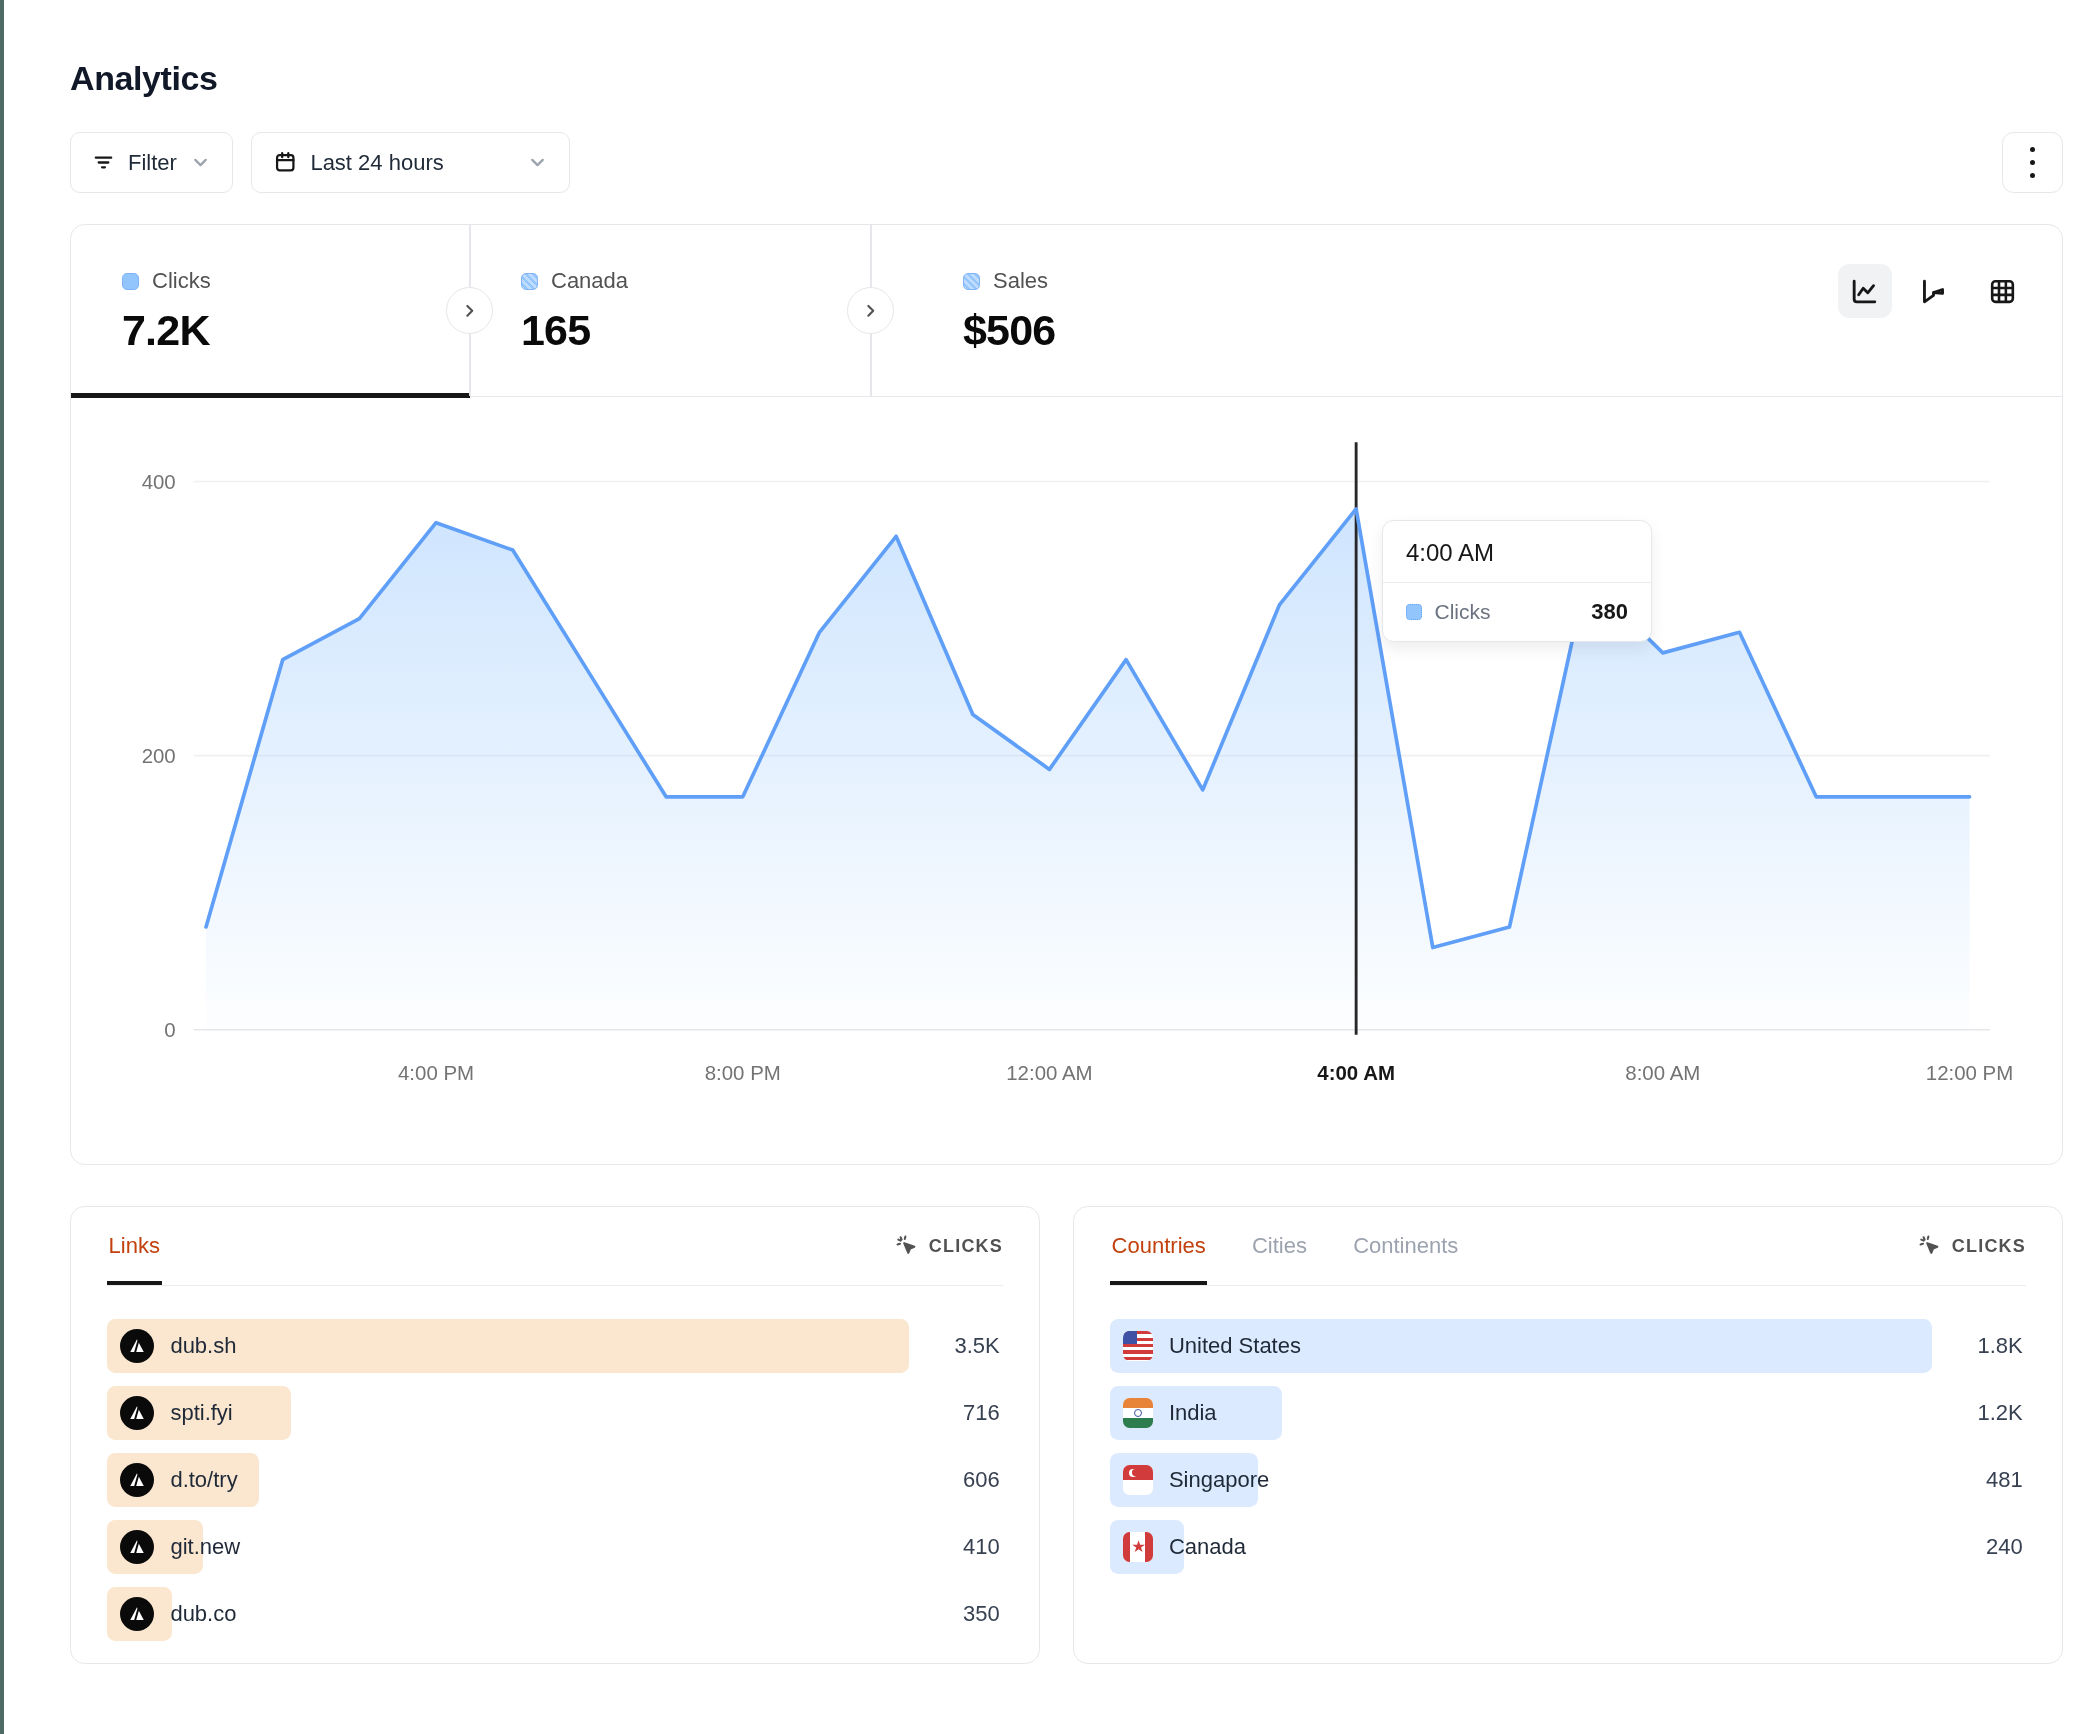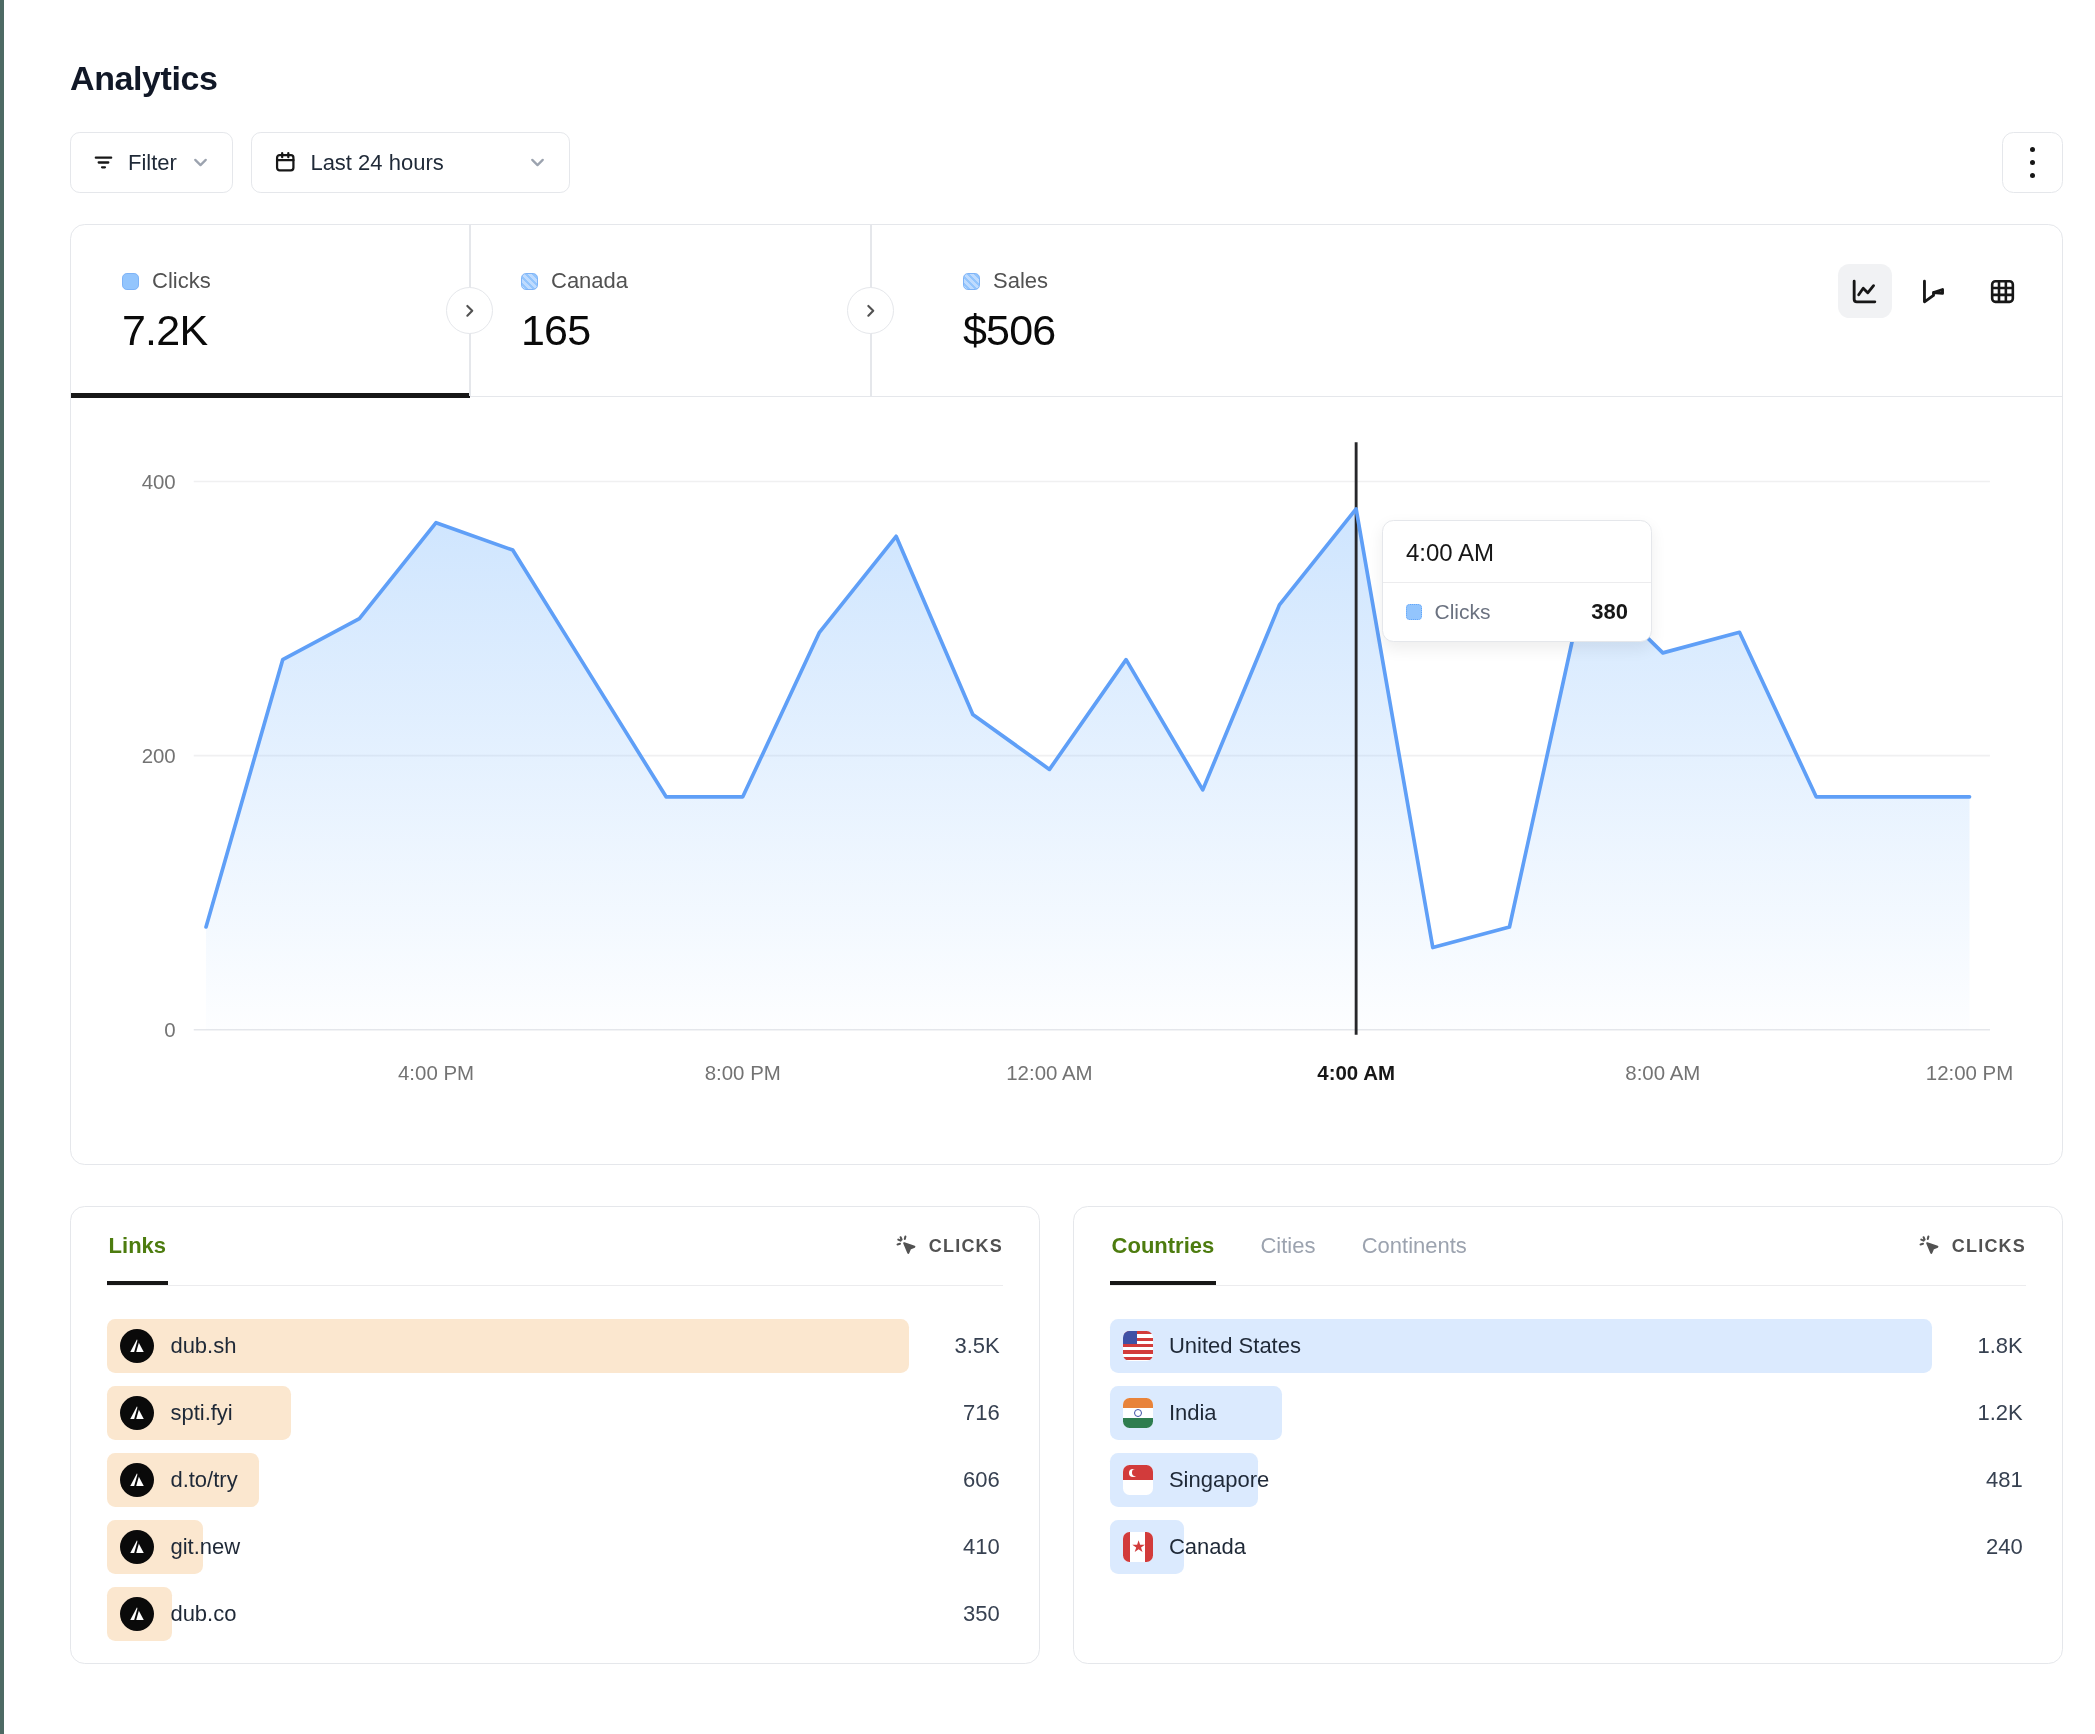--- a/index.html
+++ b/index.html
@@ -24,21 +24,21 @@
   .card { border:1.6px solid #e5e7eb; border-radius:14.7px; background:#fff; }
   .main-card { margin-top:31px; height:941px; position:relative; overflow:hidden; }
 
   .tabs-row { position:relative; height:172px; border-bottom:1.6px solid #e5e7eb; }
   .tab-divider { position:absolute; top:0; bottom:0; width:1.6px; background:#e5e7eb; }
   .stat-tab { position:absolute; top:0; bottom:0; padding:43px 0 0 51px; cursor:pointer; }
   .legend-row { display:flex; align-items:center; gap:13px; }
   .legend-sq { width:17px; height:17px; border-radius:4.9px; background:#93c5fd; border:1.6px solid #7eb3f7; }
   .legend-sq.pat { background:repeating-linear-gradient(45deg,#bfdbfe 0 2.5px,#93c5fd 2.5px 4.9px); }
   .legend-label { font-size:22px; color:#525252; }
-  .stat-value { margin-top:11.5px; font-size:43px; font-weight:400; letter-spacing:-0.8px; color:#0a0a0a; }
+  .stat-value { margin-top:11.5px; font-size:43px; font-weight:700; letter-spacing:-0.8px; color:#0a0a0a; }
   .tab-underline { position:absolute; left:0; bottom:-1.6px; height:4.9px; background:#171717; }
   .chev-circle { position:absolute; width:47px; height:47px; border-radius:50%; background:#fff;
                  border:1.6px solid #e5e7eb; display:flex; align-items:center; justify-content:center;
                  z-index:3; cursor:pointer; }
   .view-toggle { position:absolute; right:33px; top:39px; display:flex; align-items:center; gap:14.7px; }
   .icon-btn { width:54px; height:54px; border-radius:11.5px; display:flex; align-items:center;
               justify-content:center; cursor:pointer; background:transparent; border:none; }
   .icon-btn.active { background:#f1f2f4; }
 
   .chart-wrap { position:relative; width:1991px; height:768px; }
@@ -50,21 +50,21 @@
   .tip-sq { width:15.5px; height:15.5px; border-radius:4.1px; background:#93c5fd; border:1.6px dotted #60a5fa; }
   .tip-label { font-size:21px; color:#6b7280; }
   .tip-val { margin-left:auto; font-size:22px; font-weight:700; color:#171717; }
 
   .bottom { margin-top:41px; display:flex; gap:33px; }
   .panel { height:458px; padding:0 36px; position:relative; }
   .panel.links { width:970px; }
   .panel.countries { width:990px; }
   .panel-head { height:79px; display:flex; align-items:center; border-bottom:1.6px solid #ececee; position:relative; }
   .ptab { font-size:22px; color:#9ca3af; margin-right:43px; cursor:pointer; position:relative; padding:24.5px 1.6px; }
-  .ptab.active { color:#4d7c0f; font-weight:700; }
+  .ptab.active { color:#c2410c; font-weight:400; }
   .ptab.active::after { content:""; position:absolute; left:0; right:0; bottom:-1.6px; height:4.1px; background:#171717; }
   .metric { margin-left:auto; display:flex; align-items:center; gap:9.8px; color:#525252; font-size:18px;
             letter-spacing:1.2px; font-weight:600; }
   .rows { padding-top:33px; }
   .row { position:relative; height:54px; margin-bottom:13px; display:flex; align-items:center; cursor:pointer; }
   .row .bar { position:absolute; left:0; top:0; bottom:0; border-radius:8.2px; }
   .row .content { position:relative; display:flex; align-items:center; gap:16.4px; padding-left:13px; z-index:1; }
   .row .rlabel { font-size:22px; color:#1f2937; }
   .row .rval { position:absolute; right:3.3px; font-size:22px; color:#374151; z-index:1; }
   .dub-circ { width:34px; height:34px; border-radius:50%; background:#0a0a0a; display:flex;

